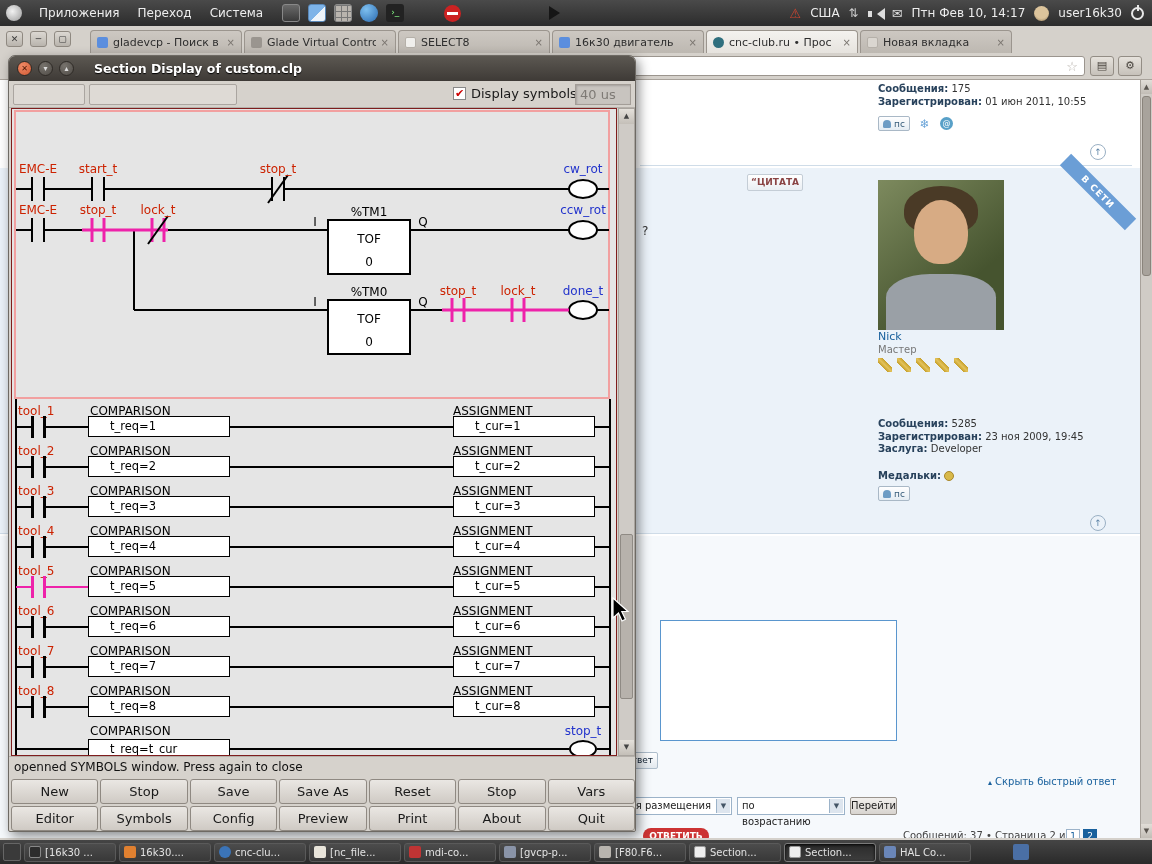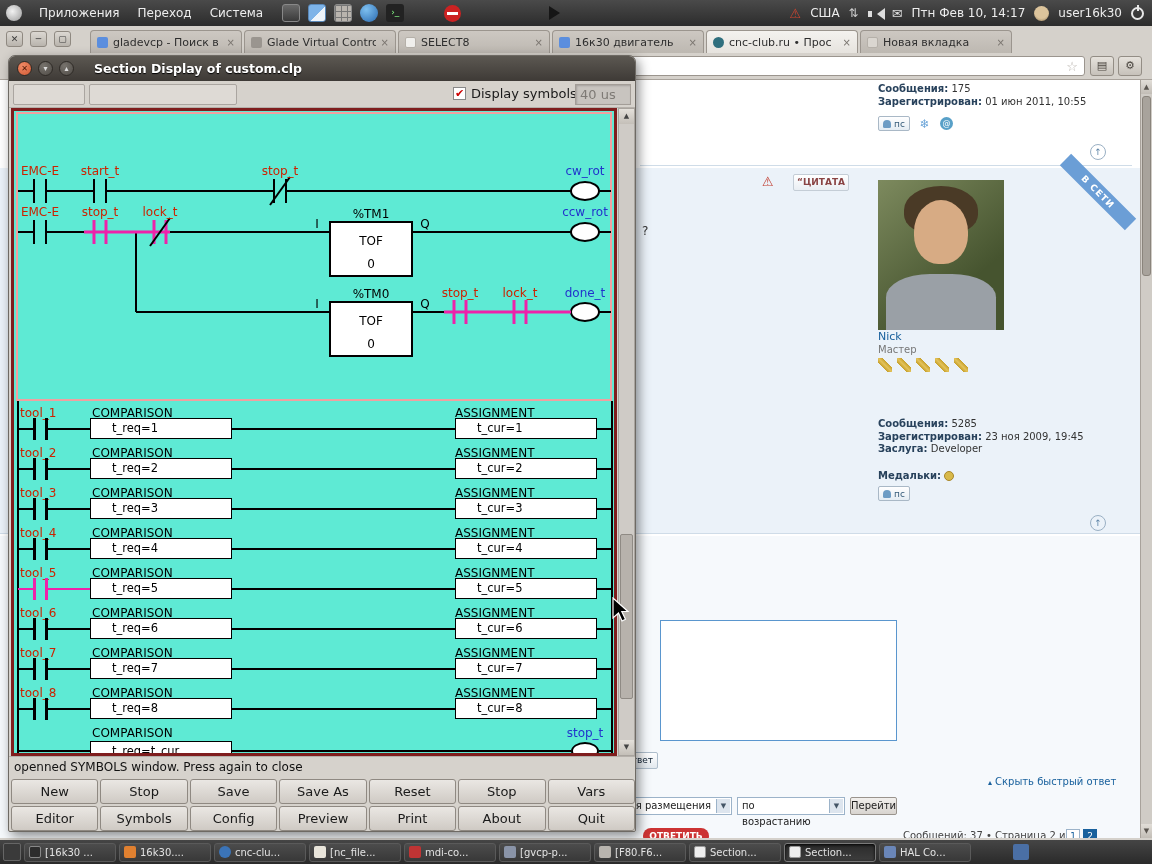--- a/index.html
+++ b/index.html
@@ -69,21 +69,21 @@
   .psbadge { display:flex; align-items:center; gap:3px; padding:1px 4px; border:1px solid #a9b8c6;
     background:linear-gradient(#fff,#e4ecf3); border-radius:2px; font-size:9px; color:#345a78; height:15px; }
   .ps-ic { width:8px; height:8px; border-radius:50% 50% 20% 20%; background:#6d9cc4; }
   .snow { color:#6aa4d8; font-size:12px; }
   .rnd { width:13px; height:13px; border-radius:50%; background:#58a0c8; color:#fff; font-size:8px; text-align:center; line-height:13px; }
   .ctop { position:absolute; width:16px; height:16px; border:1px solid #9ab0c4; border-radius:50%; color:#5b82a6; font-size:9px; text-align:center; line-height:14px; }
   .ctop1 { left:1090px; top:64px; } .ctop2 { left:1090px; top:435px; }
   .f-div1 { position:absolute; left:640px; top:85px; width:492px; height:1px; background:#cfdce8; }
   .f-post { position:absolute; left:0; top:88px; width:1140px; height:366px; background:#ebf2f9; border-bottom:1px solid #cfdce8; }
   .warn-ic { position:absolute; left:762px; top:6px; color:#c0392b; font-size:13px; }
-  .f-quotebtn { position:absolute; left:793px; top:6px; width:56px; height:17px; border:1px solid #c4cdd6;
+  .f-quotebtn { position:absolute; left:747px; top:6px; width:56px; height:17px; border:1px solid #c4cdd6;
     background:linear-gradient(#fff,#e9eef3); border-radius:2px; font-size:9px; font-weight:bold; color:#8a4444;
     text-align:center; line-height:15px; }
   .f-question { position:absolute; left:642px; top:56px; font-size:12px; }
   .f-photo { position:absolute; left:878px; top:12px; width:126px; height:150px; overflow:hidden;
     background:linear-gradient(140deg,#7d8a5e,#46542f 70%); }
   .ph-hair { position:absolute; left:26px; top:6px; width:74px; height:48px; border-radius:50% 50% 40% 40%; background:#4a3a26; }
   .ph-face { position:absolute; left:36px; top:20px; width:54px; height:64px; border-radius:50% 50% 45% 45%; background:#d7ab84; }
   .ph-body { position:absolute; left:8px; top:94px; width:110px; height:58px; border-radius:40% 40% 0 0; background:#9aa0a6; }
   .f-ribbon { position:absolute; left:1052px; top:16px; width:92px; height:16px; background:#6b9ed6; color:#fff;
     font-size:9px; font-weight:bold; text-align:center; line-height:16px; transform:rotate(45deg); letter-spacing:1px; }
@@ -126,21 +126,21 @@
   .wbtn.close { background:radial-gradient(circle at 35% 30%, #f08a66, #d05a34); color:#4a1606; }
   .lw-title { margin-left:14px; font-weight:bold; font-size:12.5px; color:#fff; text-shadow:0 1px 1px #000; }
   .lw-toolbar { position:absolute; left:0; top:25px; width:100%; height:27px; border-bottom:1px solid #b5b0aa; }
   .lw-field { position:absolute; top:3px; height:21px; background:#dedad5; border:1px solid #aaa5a0; border-radius:2px; }
   .lw-f1 { left:4px; width:72px; } .lw-f2 { left:80px; width:148px; }
   .lw-check { position:absolute; left:444px; top:6px; width:13px; height:13px; background:#fff; border:1px solid #888;
     color:#c00; font-size:11px; line-height:11px; text-align:center; }
   .lw-checklabel { position:absolute; left:462px; top:5px; font-size:13px; color:#1a1a1a; }
   .lw-scantime { position:absolute; left:566px; top:3px; width:56px; height:21px; background:#c8c4bf; border:1px solid #a39d97;
     box-shadow:inset 1px 1px 2px rgba(0,0,0,.18); color:#7e7a75; font-size:13px; padding:2px 4px; }
-  .lw-canvas { position:absolute; left:2px; top:52px; width:606px; height:648px; background:#5eead4; overflow:hidden; border:3px solid #7f1d1d; }
+  .lw-canvas { position:absolute; left:2px; top:52px; width:606px; height:648px; background:#e5e5e5; overflow:hidden; border:1px solid #7f1d1d; }
   .rail { position:absolute; width:2px; background:#000; top:290px; height:358px; }
   .rail-l { left:3px; } .rail-r { left:597px; }
   .lw-scrollbar { position:absolute; left:609px; top:52px; width:17px; height:648px; background:#cfcbc6; border:1px solid #a9a49e; }
   .sb-up, .sb-dn { position:absolute; left:0; width:15px; height:15px; font-size:7px; text-align:center; line-height:15px; color:#444; background:linear-gradient(#e4e0da,#c4bfb8); }
   .sb-up { top:0; } .sb-dn { bottom:0; }
   .sb-th { position:absolute; left:1px; top:425px; width:13px; height:165px; background:#b7b2ac; border:1px solid #8f8a84; border-radius:2px; }
   .lw-status { position:absolute; left:0; top:700px; width:100%; height:22px; border-top:1px solid #b5b0aa; font-size:12px; color:#111; padding:3px 5px; }
   .lw-btnrow { position:absolute; left:2px; width:624px; height:27px; display:flex; gap:2px; padding:1px 0; }
   .row1 { top:722px; } .row2 { top:749px; }
   .lw-btn { flex:1; background:linear-gradient(#eae7e3,#cfcac4); border:1px solid #8f8982; border-radius:3px;

